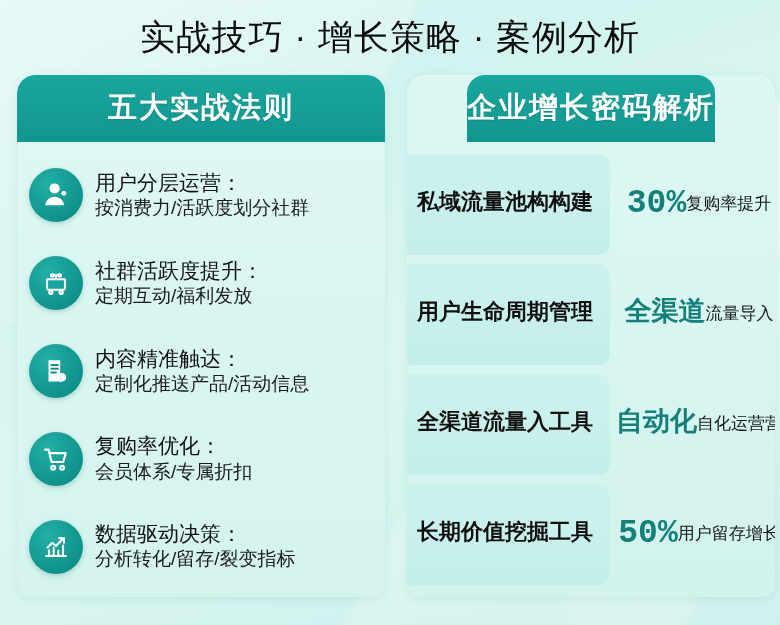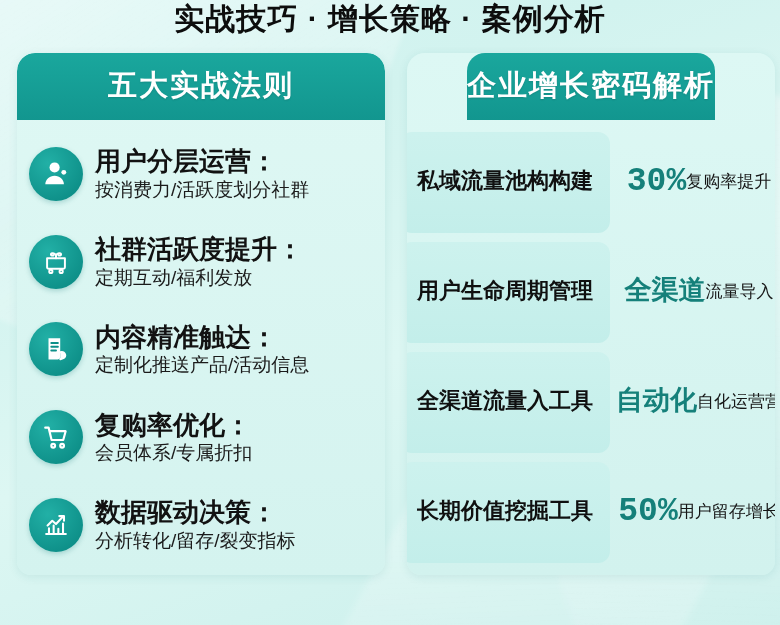--- a/index.html
+++ b/index.html
@@ -48,25 +48,25 @@
     transform: rotate(28deg);
     border-radius: 50px;
     filter: blur(3px);
   }
 
   
   .main-title {
     position: relative;
     z-index: 3;
     text-align: center;
-    font-size: 30px;
-    font-weight: bold;
+    font-size: 35px;
+    font-weight: normal;
     letter-spacing: 1px;
     color: #0d0d0d;
-    padding-top: 2px;
+    padding-top: 18px;
     line-height: 1.1;
     white-space: nowrap;
   }
 
   
   .columns {
     position: relative;
     z-index: 3;
     display: flex;
     gap: 22px;
@@ -120,22 +120,22 @@
     border-radius: 50%;
     background: radial-gradient(circle at 35% 30%, #22b0a6, #0e9089 75%);
     display: flex;
     align-items: center;
     justify-content: center;
     box-shadow: 0 2px 5px rgba(14,120,114,0.25);
   }
   .rule-icon svg { width: 30px; height: 30px; display: block; }
   .rule-text { display: flex; flex-direction: column; justify-content: center; }
   .rule-title {
-    font-size: 26px;
-    font-weight: bold;
+    font-size: 21px;
+    font-weight: normal;
     color: #121212;
     line-height: 1.25;
     white-space: nowrap;
   }
   .rule-desc {
     font-size: 19px;
     color: #1b1b1b;
     line-height: 1.3;
     white-space: nowrap;
   }

